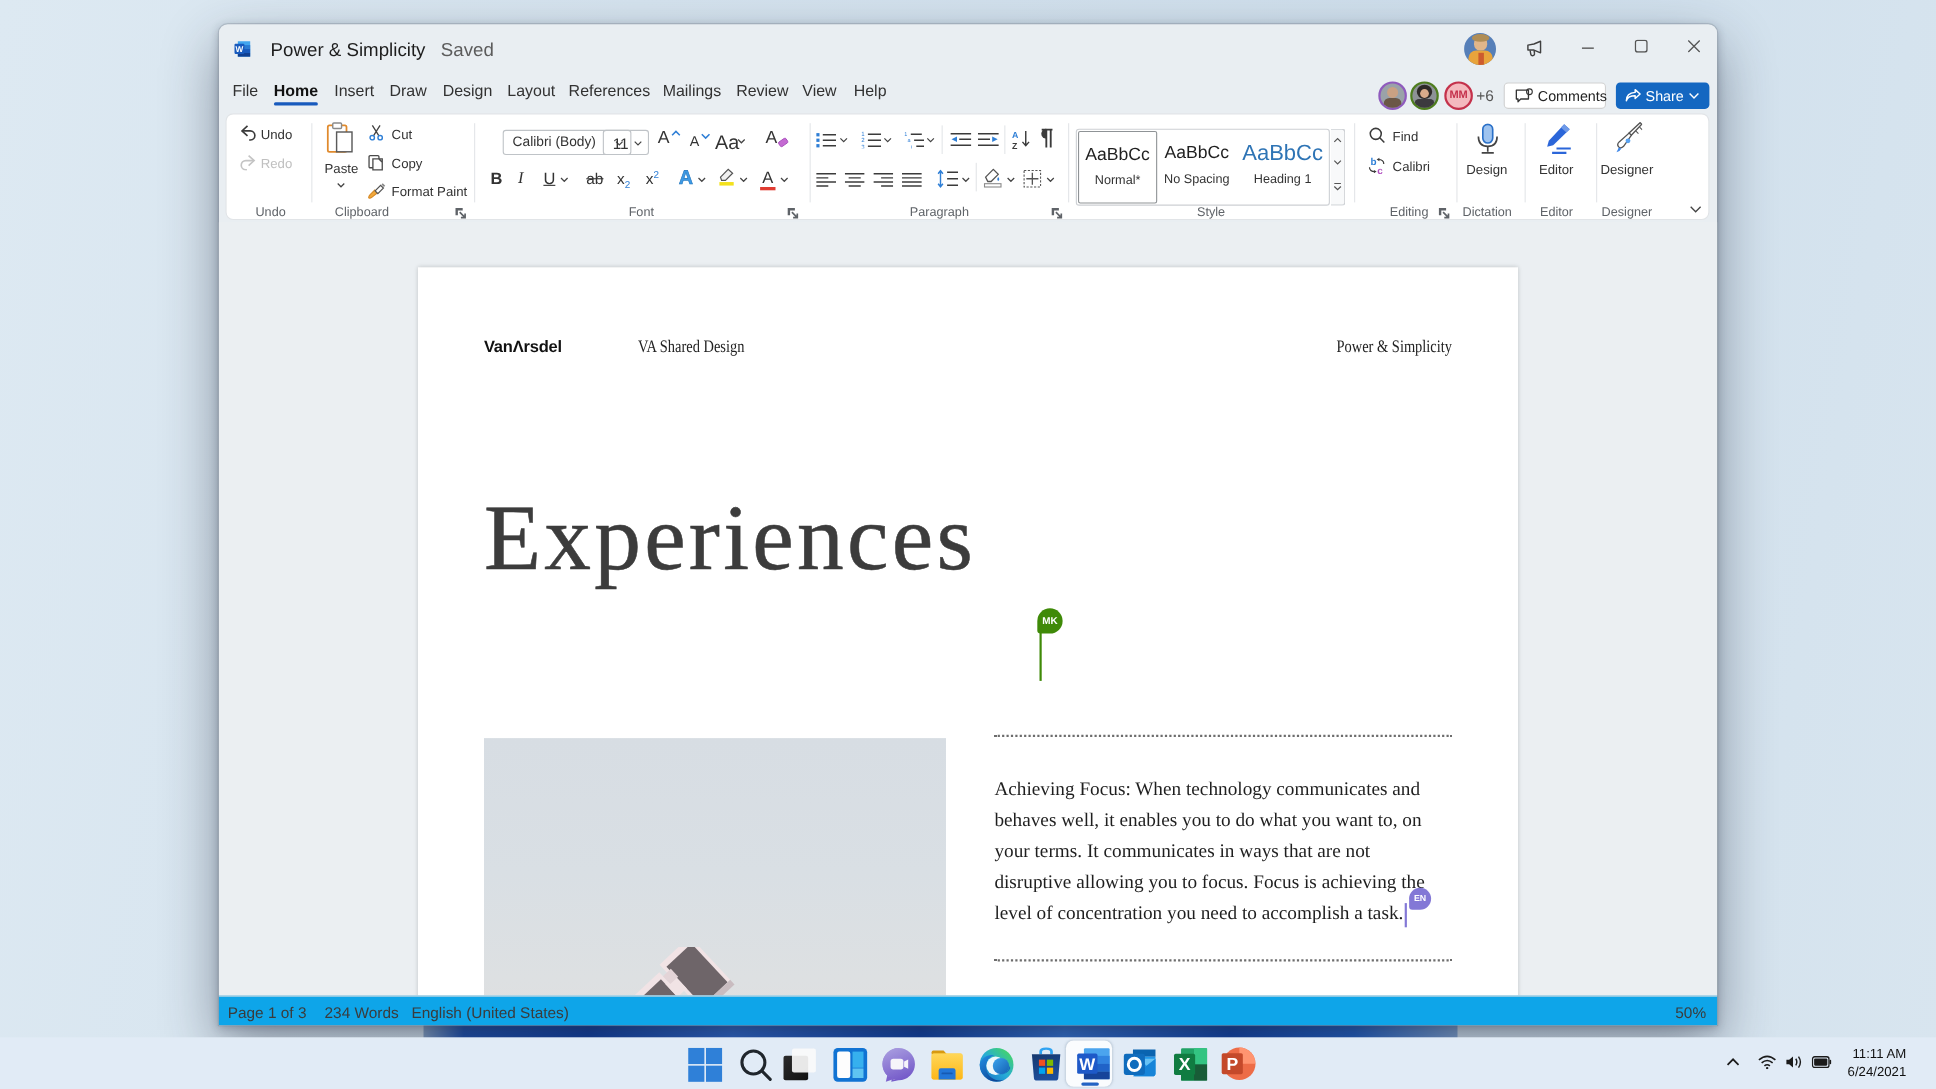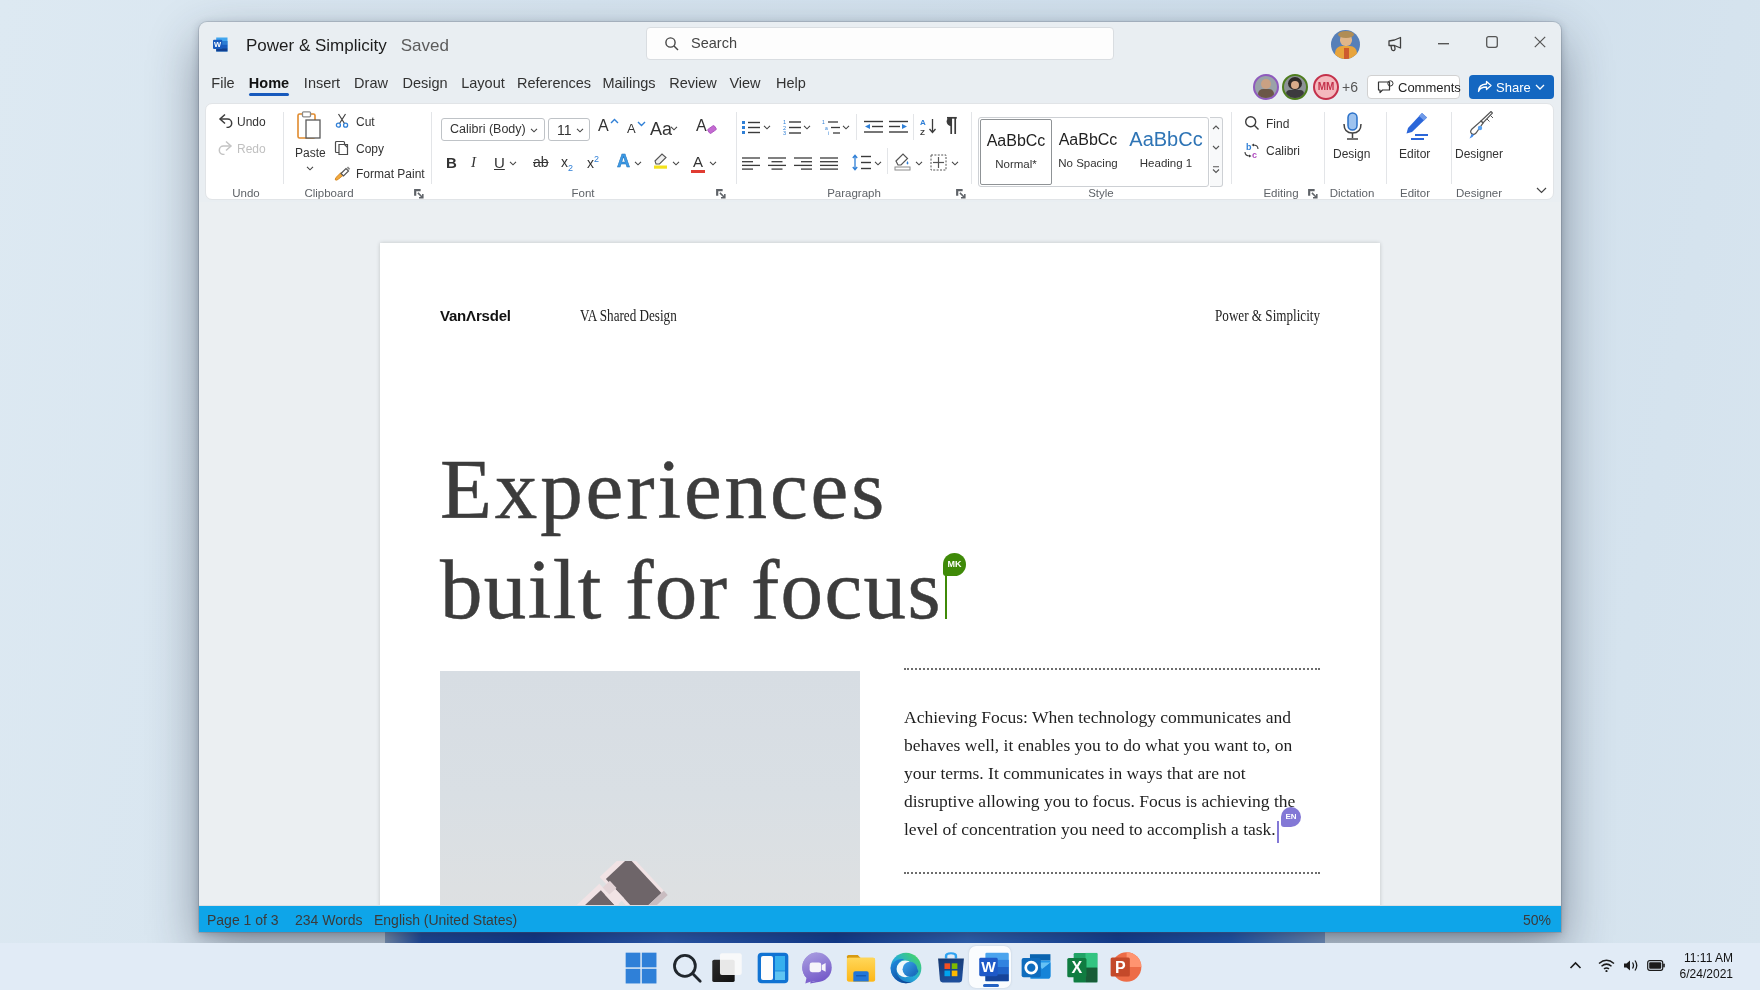--- a/index.html
+++ b/index.html
@@ -93,27 +93,20 @@
     <div class="titlebar">
       <svg class="abs" style="left:14px;top:15px" width="15" height="15" viewBox="0 0 15 15">
         <rect x="3.2" y="0.5" width="11.3" height="14" fill="#41a5ee"></rect>
         <rect x="3.2" y="4" width="11.3" height="3.7" fill="#2b7cd3"></rect>
         <rect x="3.2" y="7.6" width="11.3" height="3.7" fill="#185abd"></rect>
         <rect x="3.2" y="11.2" width="11.3" height="3.3" fill="#103f91"></rect>
         <rect x="0" y="2.8" width="9.2" height="9.2" rx="1" fill="#185abd"></rect>
         <text x="4.6" y="10" font-size="7.5" font-weight="bold" fill="#fff" text-anchor="middle" font-family="Liberation Sans">W</text>
       </svg>
       <div class="doc-title">Power &amp; Simplicity<span class="saved">Saved</span></div>
-      <div class="searchbox">
-        <svg class="mag" width="16" height="16" viewBox="0 0 16 16">
-          <circle cx="6.5" cy="6.5" r="4.6" fill="none" stroke="#454545" stroke-width="1.4"></circle>
-          <line x1="10" y1="10" x2="14" y2="14" stroke="#454545" stroke-width="1.4"></line>
-        </svg>
-        <span>Search</span>
-      </div>
 
       <div class="avatar" style="left:1132px;top:8px;width:29px;height:29px;background:#567fb8;overflow:hidden">
         <div style="position:absolute;left:9px;top:3px;width:12px;height:13px;border-radius:50% 50% 45% 45%;background:#e0b68a"></div>
         <div style="position:absolute;left:7px;top:1px;width:16px;height:7px;border-radius:50%;background:#b08d55"></div>
         <div style="position:absolute;left:4px;top:16px;width:22px;height:13px;border-radius:7px 7px 0 0;background:#e8a43c"></div>
         <div style="position:absolute;left:13px;top:18px;width:5px;height:11px;background:#cd5b2e"></div>
       </div>
 
       <svg class="winbtn" style="left:1187px" width="18" height="17" viewBox="0 0 18 17">
         <path d="M14.5 1.5 L14.5 12 L8.5 9.5 L3 9.5 L3 5 L8.5 4 Z" fill="none" stroke="#404040" stroke-width="1.3" stroke-linejoin="round"></path>
@@ -214,21 +207,21 @@
         <path d="M13.8 3.8 L15 2.6 L17.2 4.8 L16 6 Z" fill="#888"></path>
       </svg>
       <span class="rb-text" style="left:150px;top:63px">Format Paint</span>
       <div class="rb-label" style="left:63px">Clipboard</div>
       <svg class="dlg" style="left:207px" width="11" height="11" viewBox="0 0 11 11">
         <path d="M1 1 h6 v2 h-4 v4 h-2 Z" fill="#5f6368"></path>
         <path d="M4.5 4.5 L9 9 M9 5.5 L9 9 L5.5 9" fill="none" stroke="#5f6368" stroke-width="1.4"></path>
       </svg>
       <div class="rb-sep" style="left:225px"></div>
 
-      <div class="abs" style="left:235px;top:14px;width:104px;height:23px;border:1px solid #bfc3c7;border-radius:3px">
+      <div class="abs" style="left:251px;top:14px;width:117px;height:23px;border:1px solid #bfc3c7;border-radius:3px">
         <span class="rb-text" style="left:8px;top:3px;font-size:12.5px">Calibri (Body)</span>
         <svg class="abs" style="right:6px;top:9px" width="8" height="5" viewBox="0 0 8 5">
           <path d="M1 0.8 L4 3.8 L7 0.8" fill="none" stroke="#444" stroke-width="1.1"></path>
         </svg>
       </div>
       <div class="abs" style="left:342px;top:14px;width:42px;height:23px;border:1px solid #bfc3c7;border-radius:3px">
         <span class="rb-text" style="left:8px;top:3px;font-size:14px">11</span>
         <svg class="abs" style="right:5px;top:9px" width="8" height="5" viewBox="0 0 8 5">
           <path d="M1 0.8 L4 3.8 L7 0.8" fill="none" stroke="#444" stroke-width="1.1"></path>
         </svg>
@@ -513,21 +506,21 @@
       <svg class="abs" style="left:1330px;top:83px" width="11" height="7" viewBox="0 0 11 7">
         <path d="M1 1 L5.5 5.5 L10 1" fill="none" stroke="#444" stroke-width="1.2"></path>
       </svg>
     </div>
 
     <div class="docarea">
       <div class="page">
         <div class="hdr-logo">VanΛrsdel</div>
         <div class="hdr-mid">VA Shared Design</div>
         <div class="hdr-right">Power &amp; Simplicity</div>
-        <h1 class="headline"><span style="letter-spacing:2.9px">Experiences</span><br><span style="letter-spacing:1.35px">built for focus</span></h1>
+        <h1 class="headline"><span style="letter-spacing:2.9px">Experiences</span><br></h1>
         <div class="mk-caret"></div>
         <div class="mk-flag">MK</div>
         <div class="img-col">
           <svg class="abs" style="left:118px;top:190px" width="156" height="98" viewBox="0 0 190 120">
             <g transform="rotate(-43 95 60)">
               <rect x="34" y="6" width="50" height="66" fill="#f1e3e5"></rect>
               <rect x="38" y="13" width="42" height="59" fill="#6e6569"></rect>
               <rect x="90" y="0" width="46" height="66" fill="#f1e3e5"></rect>
               <rect x="94" y="7" width="38" height="59" fill="#6e6569"></rect>
               <rect x="80" y="20" width="14" height="20" fill="#f1e3e5"></rect>

